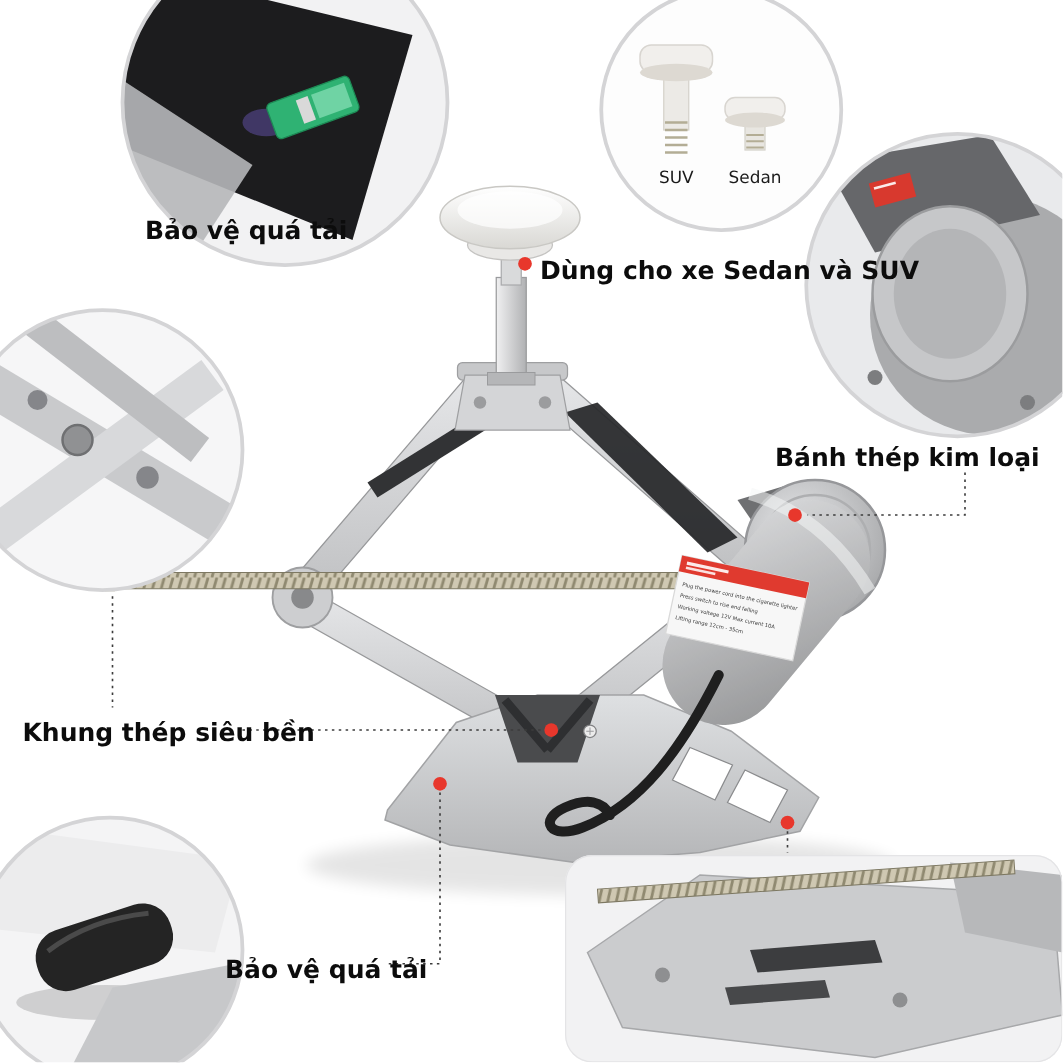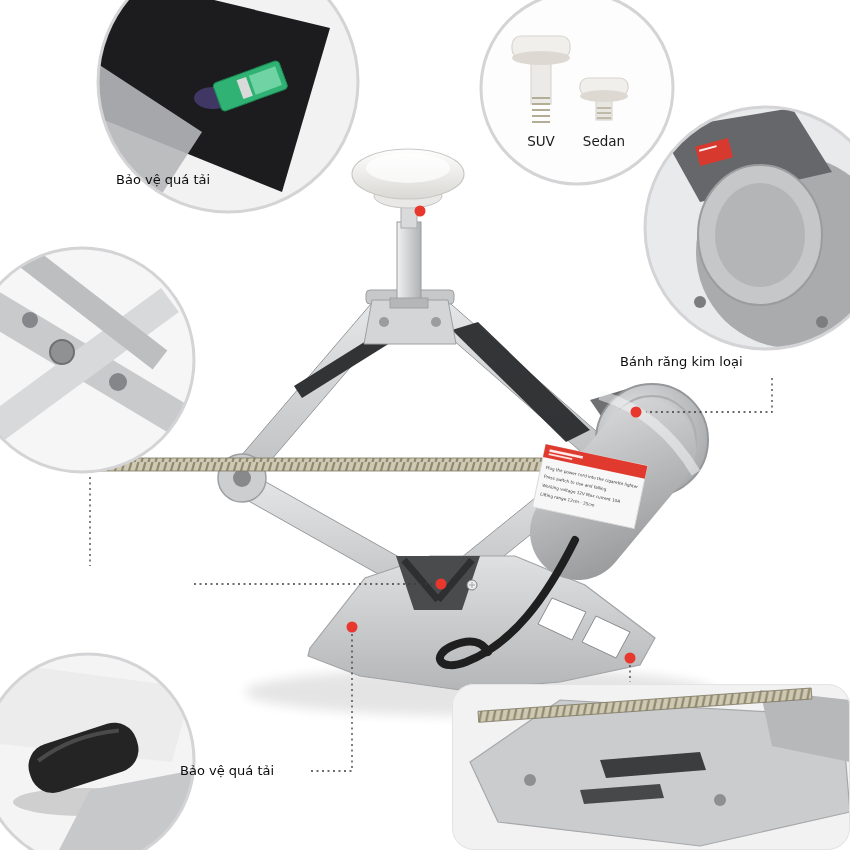--- a/index.html
+++ b/index.html
@@ -1,19 +1,19 @@
 <!DOCTYPE html>
 <html><head>
 <meta charset="utf-8">
 <style>
   html,body{margin:0;padding:0;background:#ffffff;}
   .canvas{position:relative;width:850px;height:850px;background:#ffffff;overflow:hidden;
           font-family:"DejaVu Sans","Liberation Sans",sans-serif;}
   .canvas svg{position:absolute;left:0;top:0;}
-  .lbl{position:absolute;font-weight:400;font-size:13px;line-height:1.2;color:#0c0c0c;white-space:nowrap;}
+  .lbl{position:absolute;font-weight:700;font-size:20px;line-height:1.2;color:#0c0c0c;white-space:nowrap;}
   svg text{font-family:"DejaVu Sans","Liberation Sans",sans-serif;}
   .adapter-name{font-size:13.5px;font-weight:400;fill:#1a1a1a;}
   .motor-line{font-size:4.2px;fill:#3a3a3a;}
 </style>
 </head>
 <body>
 
 <div class="canvas">
 
 <svg width="850" height="850" viewBox="0 0 850 850">
@@ -254,16 +254,18 @@
   <g fill="#e8372c">
     <circle cx="420" cy="211" r="5.5"></circle>
     <circle cx="636" cy="412" r="5.5"></circle>
     <circle cx="441" cy="584" r="5.5"></circle>
     <circle cx="352" cy="627" r="5.5"></circle>
     <circle cx="630" cy="658" r="5.5"></circle>
   </g>
 </svg>
 
 <div class="lbl" style="left:116px;top:172px">Bảo vệ quá tải</div>
-<div class="lbl" style="left:620px;top:354px">Bánh răng kim loại</div>
+<div class="lbl" style="left:432px;top:204px">Dùng cho xe Sedan và SUV</div>
+<div class="lbl" style="left:620px;top:354px">Bánh thép kim loại</div>
+<div class="lbl" style="left:18px;top:574px">Khung thép siêu bền</div>
 <div class="lbl" style="left:180px;top:763px">Bảo vệ quá tải</div>
 
 </div>
 
 </body></html>

